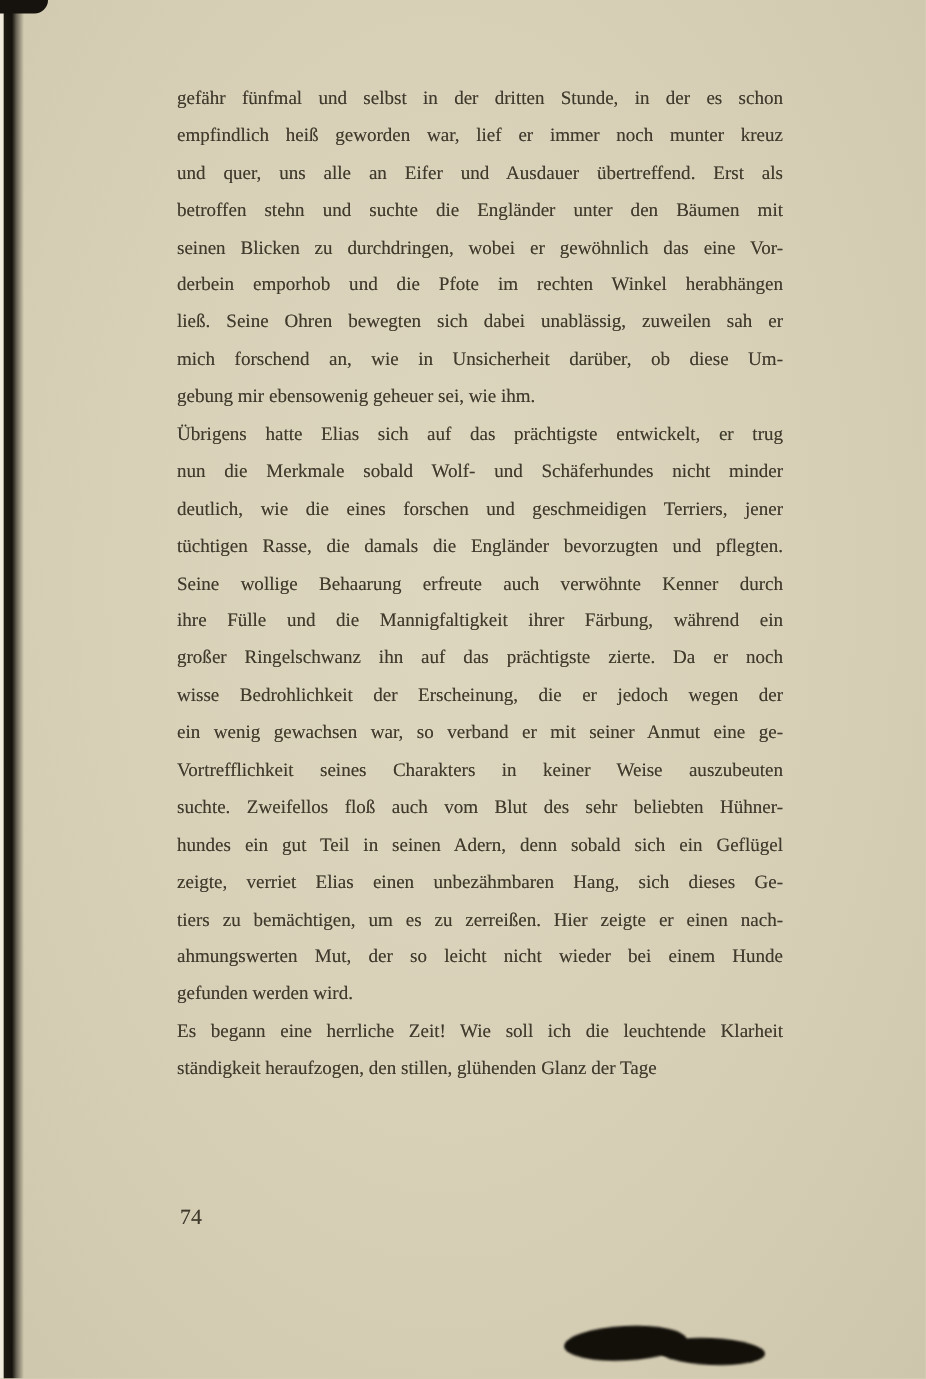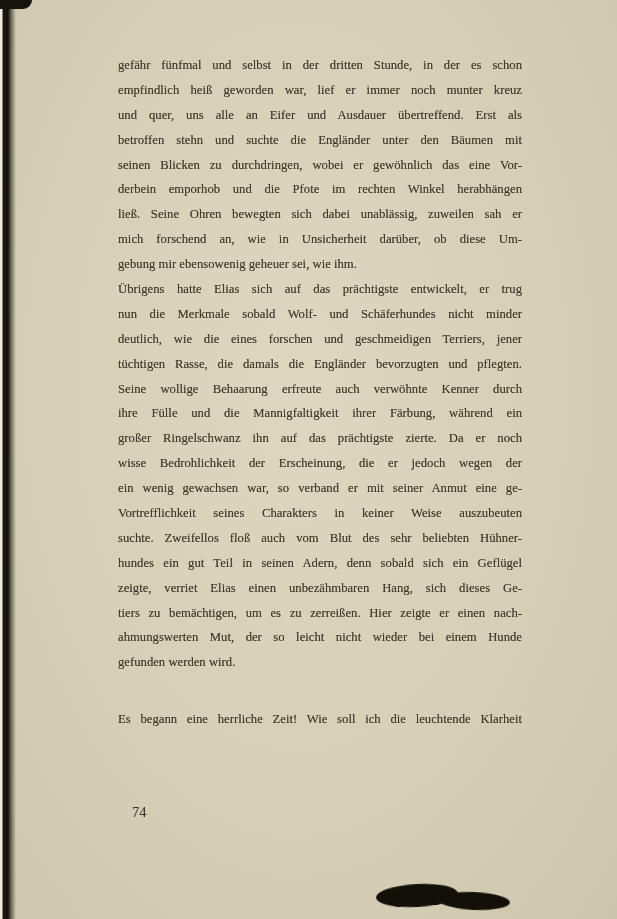--- a/index.html
+++ b/index.html
@@ -43,38 +43,38 @@
   .smudge-a { left: 376px; top: 884px; width: 82px; height: 23px; transform: rotate(-3deg); }
   .smudge-b { left: 438px; top: 892px; width: 72px; height: 18px; transform: rotate(2.5deg); }
 
   .text-block {
     position: absolute;
     left: 118px;
     top: 53px;
     width: 404px;
   }
   .paragraph { margin: 0; }
-  .paragraph:nth-child(3) { margin-top: 32px; }
+  .paragraph:nth-child(3) { }
 
   .line {
     height: 24.9px;
     line-height: 24.9px;
     font-size: 12.7px;
     color: #403a2d;
     text-align: justify;
     text-align-last: justify;
     overflow: hidden;
     white-space: normal;
     text-shadow: 0 0 0.4px rgba(64,58,45,0.55);
   }
   .line.last { text-align-last: left; font-family: Liberation Serif, serif; }
 
   .page-number {
     position: absolute;
-    left: 132px;
+    left: 120px;
     top: 804px;
     font-size: 14.5px;
     color: #403a2d;
     text-shadow: 0 0 0.4px rgba(64,58,45,0.55);
   }
 </style>
 </head>
 <body>
 
 <div class="page">
@@ -108,17 +108,18 @@
         <div class="line">Vortrefflichkeit seines Charakters in keiner Weise auszubeuten</div>
         <div class="line">suchte. Zweifellos floß auch vom Blut des sehr beliebten Hühner-</div>
         <div class="line">hundes ein gut Teil in seinen Adern, denn sobald sich ein Geflügel</div>
         <div class="line">zeigte, verriet Elias einen unbezähmbaren Hang, sich dieses Ge-</div>
         <div class="line">tiers zu bemächtigen, um es zu zerreißen. Hier zeigte er einen nach-</div>
         <div class="line">ahmungswerten Mut, der so leicht nicht wieder bei einem Hunde</div>
         <div class="line last">gefunden werden wird.</div>
       </div>
       <div class="paragraph">
         <div class="line">Es begann eine herrliche Zeit! Wie soll ich die leuchtende Klarheit</div>
+        <div class="line last">ständigkeit heraufzogen, den stillen, glühenden Glanz der Tage</div>
       </div>
     </main>
 
   <div class="page-number">74</div>
 </div>
 
 </body></html>

